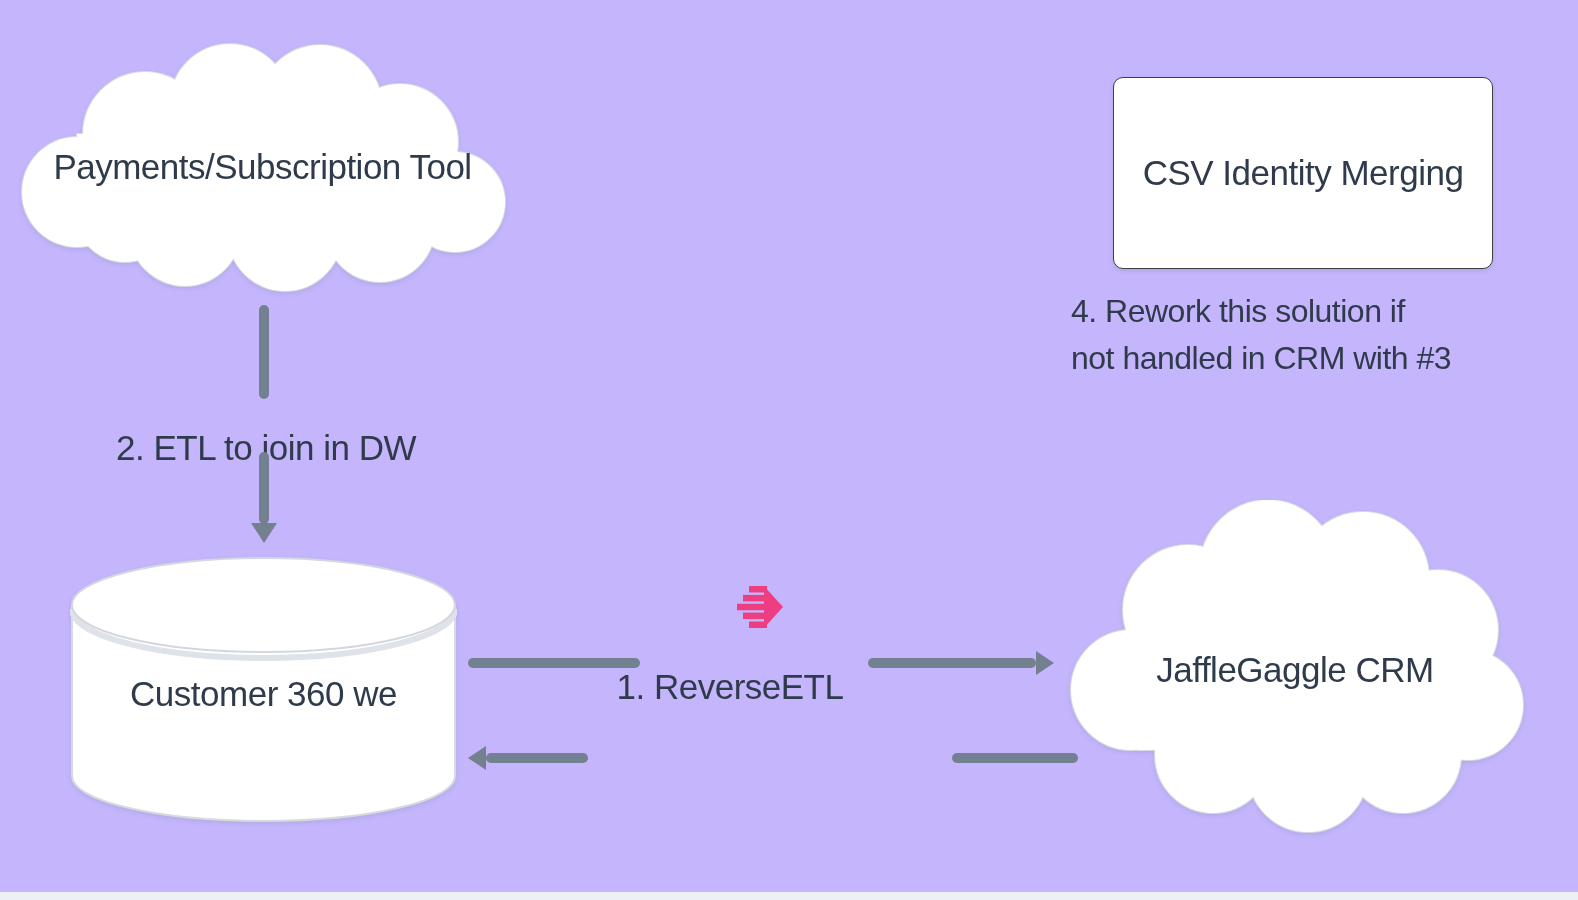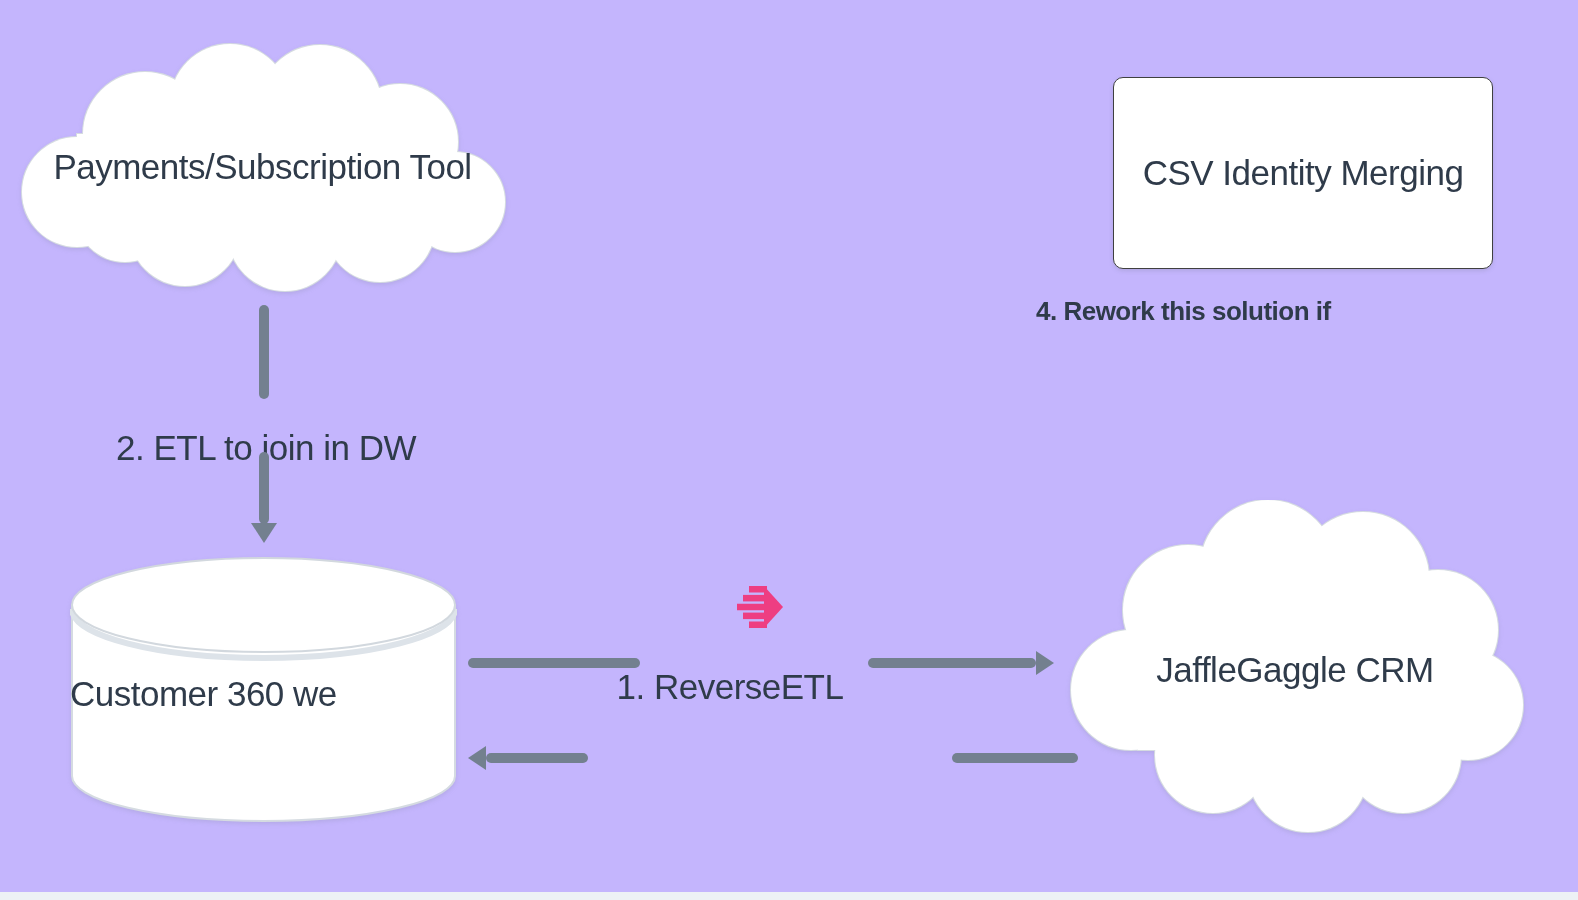--- a/index.html
+++ b/index.html
@@ -33,28 +33,28 @@
   .edge-line{position:absolute;background:#73808F;border-radius:5px;}
   .edge-label{
     position:absolute;font-size:35px;letter-spacing:-0.5px;color:#2F3B4A;
     text-align:center;white-space:nowrap;line-height:42px;margin-top:24px;
   }
   .arrowhead{position:absolute;width:0;height:0;}
   .arrowhead.down{border-left:13px solid transparent;border-right:13px solid transparent;border-top:20px solid #73808F;}
   .arrowhead.right{border-top:12px solid transparent;border-bottom:12px solid transparent;border-left:18px solid #73808F;}
   .arrowhead.left{border-top:12px solid transparent;border-bottom:12px solid transparent;border-right:18px solid #73808F;}
   .note{
-    position:absolute;left:1036px;top:288px;width:460px;
-    font-size:26px;letter-spacing:-0.5px;line-height:47px;color:#2F3B4A;font-weight:bold;
+    position:absolute;left:1071px;top:288px;width:460px;
+    font-size:32px;letter-spacing:-0.5px;line-height:47px;color:#2F3B4A;
   }
   .note span{display:block;}
   .cyl-label{
     position:absolute;left:70px;top:670px;width:387px;
     font-size:35px;letter-spacing:-0.5px;line-height:48px;
-    color:#2F3B4A;
+    text-align:center;color:#2F3B4A;
   }
   .cyl-label span{display:block;}
   .ht-icon{position:absolute;left:737px;top:586px;width:46px;height:42px;}
 </style>
 </head>
 <body>
 
 <div class="canvas">
 
   <div class="node" style="left:15px;top:42px;width:495px;height:250px">
@@ -154,15 +154,16 @@
     </svg>
     <div class="node-label">JaffleGaggle CRM</div>
   </div>
 
   <div class="card">
     <span>CSV Identity Merging</span>
   </div>
 
   <div class="note">
     <span>4. Rework this solution if</span>
+    <span>not handled in CRM with #3</span>
   </div>
 
 </div>
 
 </body></html>

